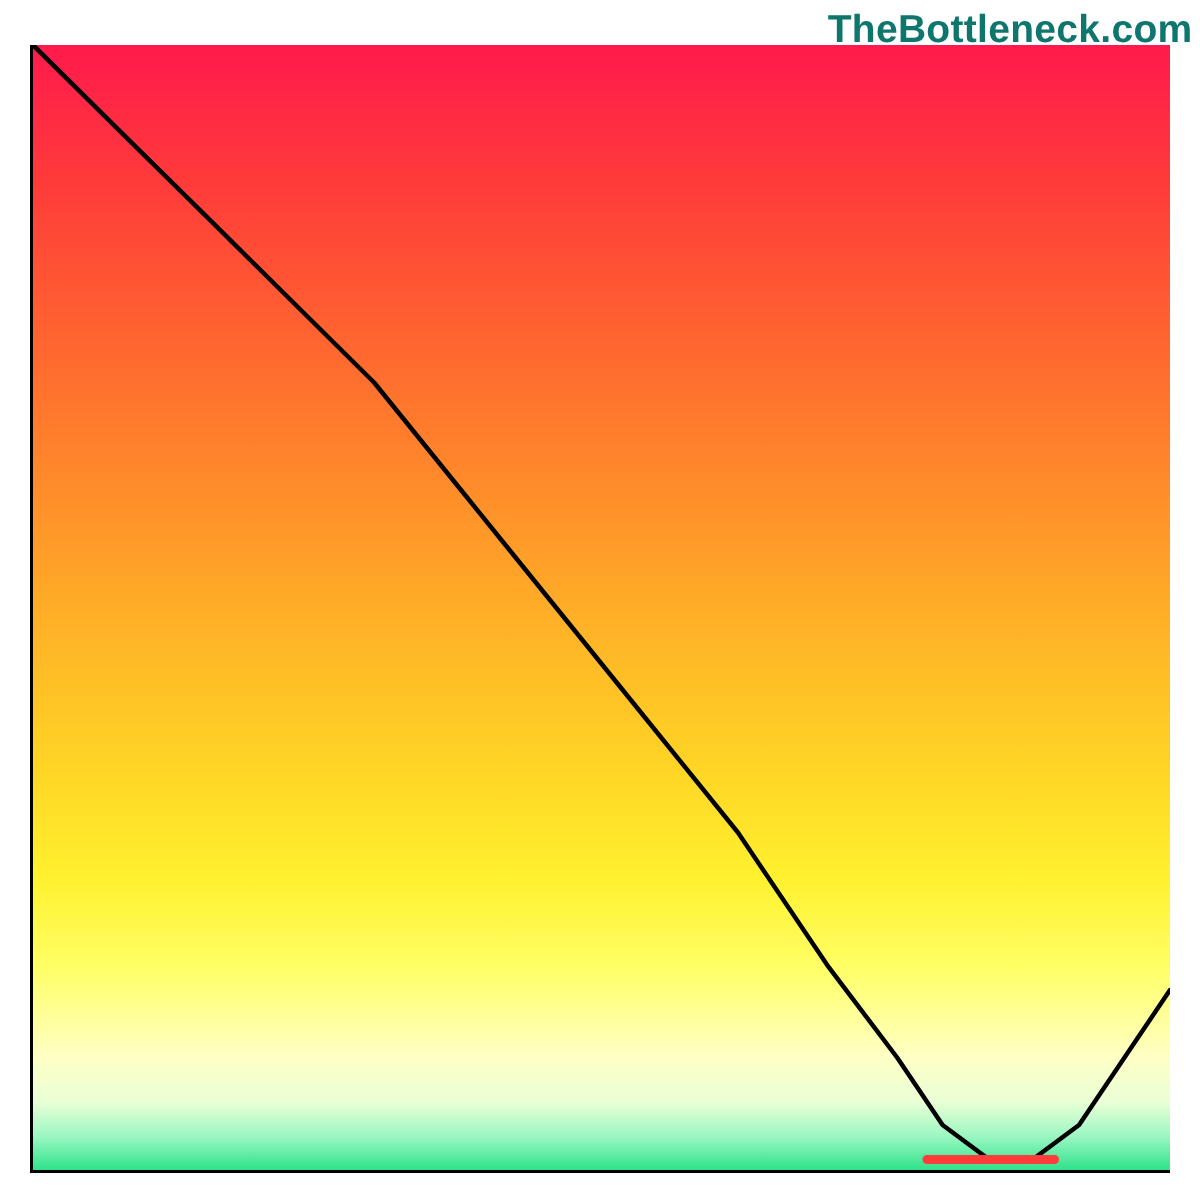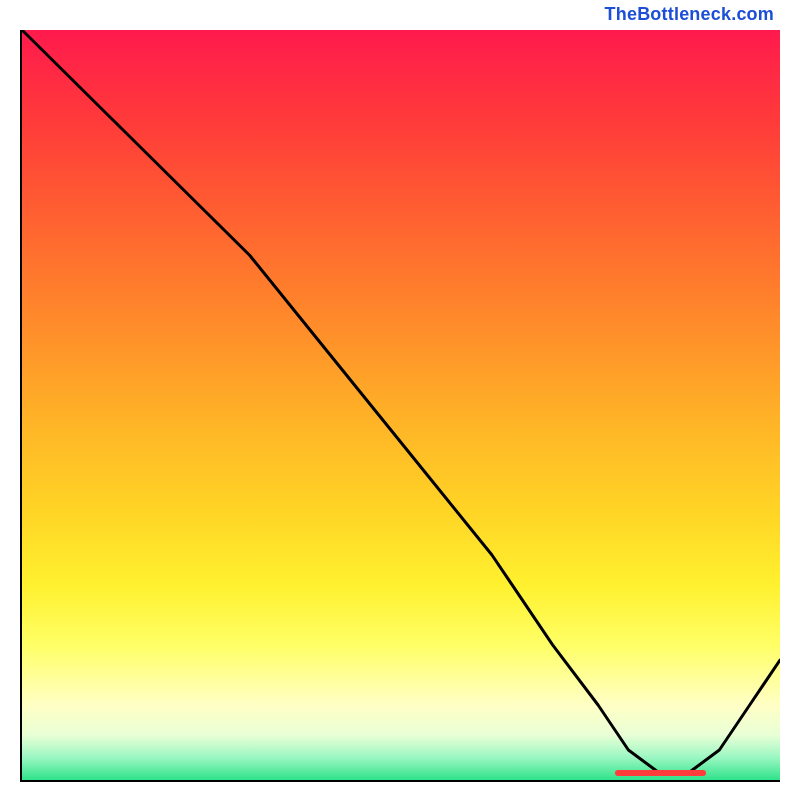--- a/index.html
+++ b/index.html
@@ -12,24 +12,24 @@
     background: #ffffff;
   }
   #stage {
     position: relative;
     width: 800px;
     height: 800px;
   }
   #watermark {
     position: absolute;
     top: 4px;
-    right: 26px;
-    font-size: 18px;
+    right: 5px;
+    font-size: 26px;
     font-weight: 600;
-    color: #1d4ed8;
+    color: #0f766e;
     letter-spacing: 0.2px;
     user-select: none;
   }
   
   #plot {
     position: absolute;
     left: 20px;
     top: 30px;
     width: 760px;
     height: 752px;

